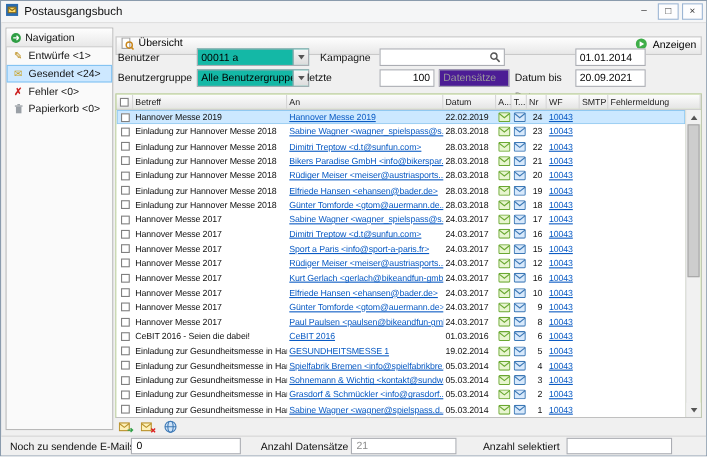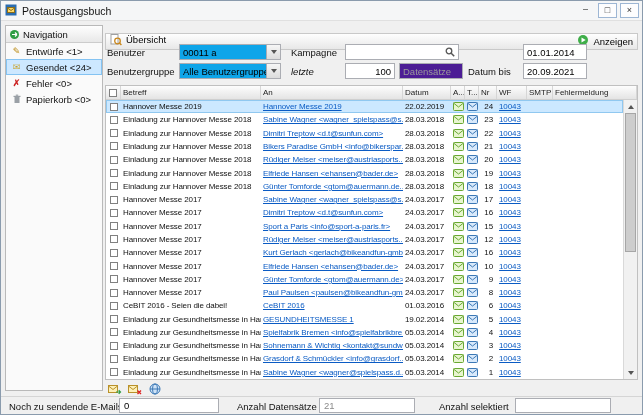--- a/index.html
+++ b/index.html
@@ -36,21 +36,21 @@
                  display:flex; align-items:flex-start; gap:4px; padding:0 4px; font-size:9.5px; }
   .anzeigen { margin-left:auto; display:flex; align-items:center; gap:4px; font-size:9.5px; cursor:default; }
 
   
   .filters { position:absolute; left:104px; right:4px; top:43px; height:39px; font-size:9.5px; }
   .flabel { position:absolute; color:#111; white-space:nowrap; }
   .field { position:absolute; height:16px; background:#fff; border:1px solid #abadb3;
            display:flex; align-items:center; padding:0 3px; font-size:9.5px; overflow:hidden; }
   .field.num { justify-content:flex-end; }
   .field.disabled { background:#4c1d95; color:#9a9a9a; }
-  .combo { position:absolute; height:16px; background:#0ea5e9; border:1px solid #abadb3;
+  .combo { position:absolute; height:16px; background:#14b8a6; border:1px solid #abadb3;
            display:flex; align-items:stretch; }
   .combo-val { flex:1; padding-left:3px; font-size:9.5px; display:flex; align-items:center;
                white-space:nowrap; overflow:hidden; }
   .combo-btn { width:14px; background:linear-gradient(#f6f6f6,#dcdcdc); border-left:1px solid #abadb3;
                display:flex; align-items:center; justify-content:center; }
   .tri-down { width:0; height:0; border-left:3px solid transparent; border-right:3px solid transparent;
               border-top:4px solid #555; }
   .tri-up { width:0; height:0; border-left:3px solid transparent; border-right:3px solid transparent;
             border-bottom:4px solid #555; }
   .search-slot { margin-left:auto; display:flex; align-items:center; }
@@ -208,21 +208,21 @@
     </div>
 
     <span class="flabel" style="left:2px; top:22px;">Benutzergruppe</span>
     <div class="combo" style="left:74px; top:19px; width:102px;">
       <span class="combo-val">Alle Benutzergruppe</span>
       <span class="combo-btn">
           <span class="tri-down"></span>
         </span>
     </div>
 
-    <span class="flabel" style="left:186px; top:22px;font-style:italic;">letzte</span>
+    <span class="flabel" style="left:174px; top:22px;">letzte</span>
     <div class="field num" style="left:240px; top:19px; width:50px;">
       <span>100</span>
     </div>
     <div class="field disabled" style="left:294px; top:19px; width:64px;">
       <span>Datensätze</span>
     </div>
 
     <span class="flabel" style="left:363px; top:22px;">Datum bis</span>
     <div class="field" style="left:418px; top:19px; width:64px;">
       <span>20.09.2021</span>

